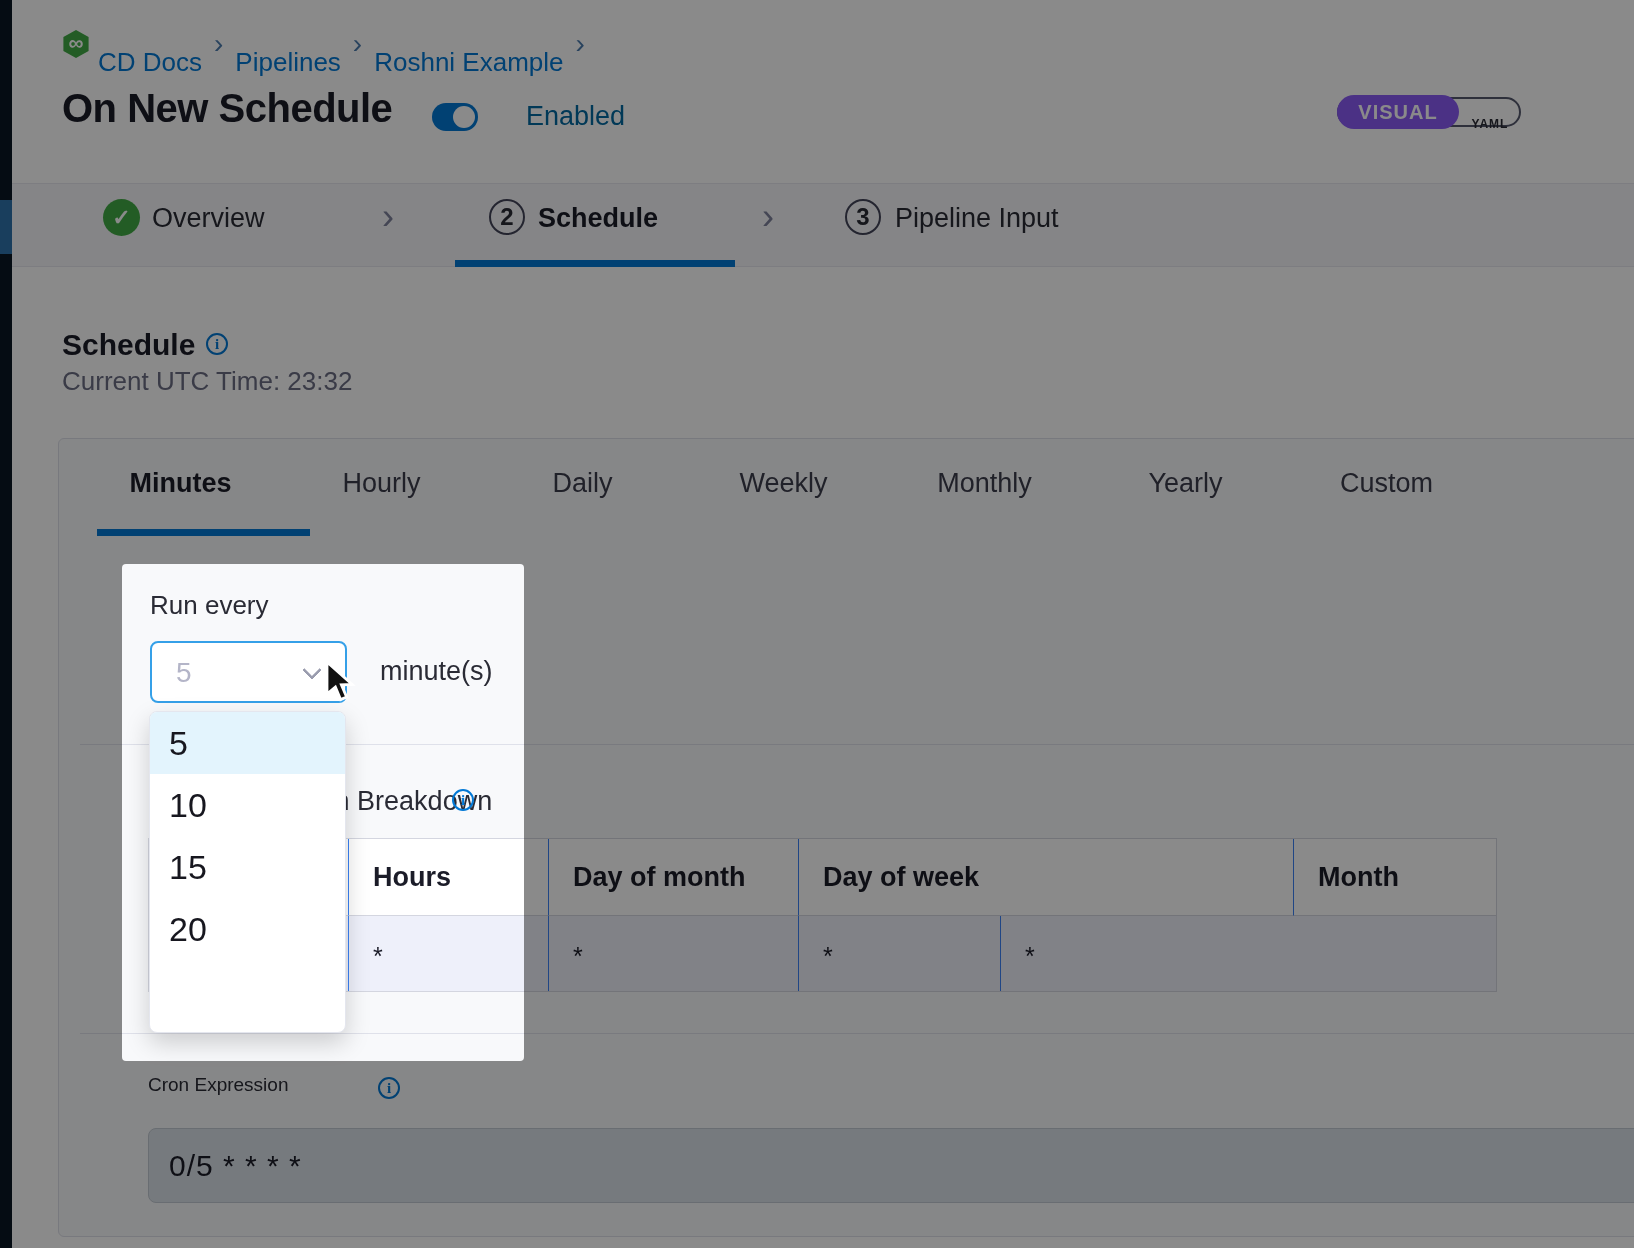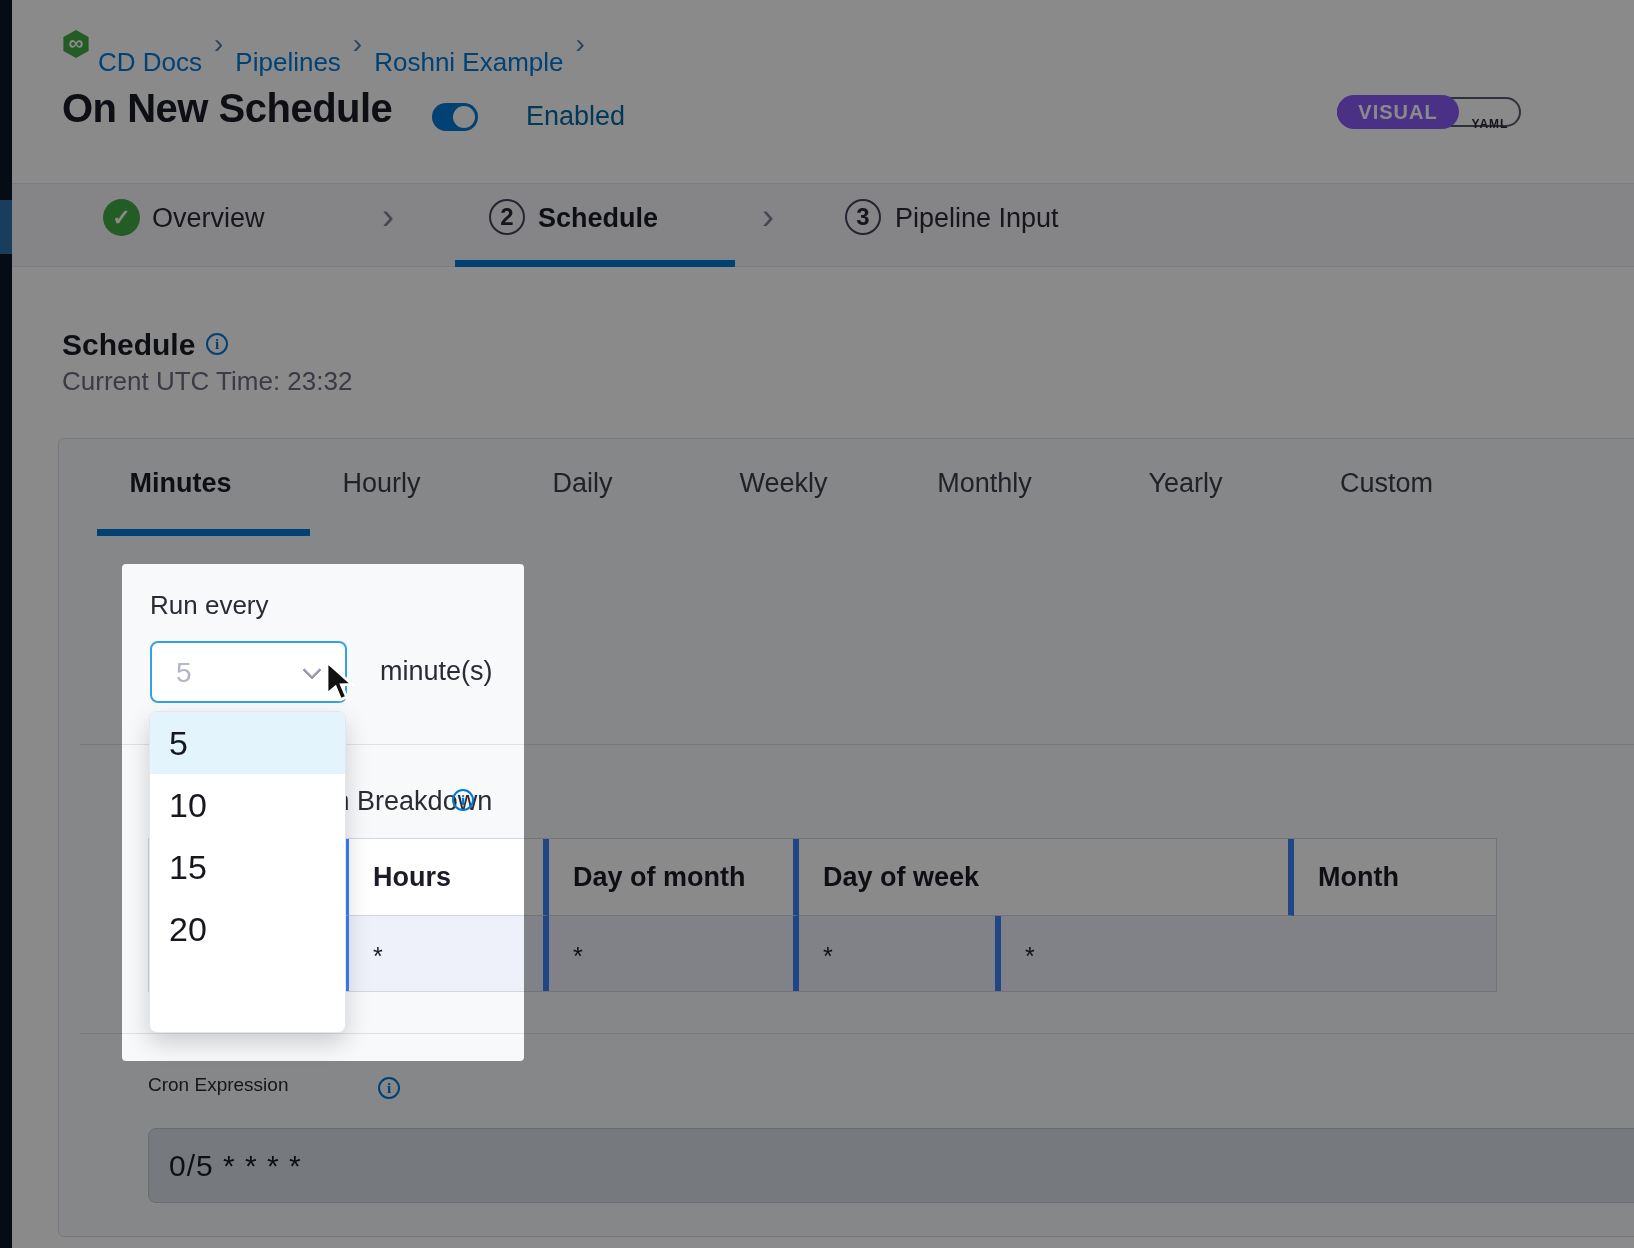--- a/index.html
+++ b/index.html
@@ -89,21 +89,21 @@
   .opt.selected { background:#e3f4fd; }
 
   
   .bd-line-top { position:absolute; left:80px; top:744px; width:1554px; height:1px; background:#dfe1ea; }
   .bd-line-bottom { position:absolute; left:80px; top:1033px; width:1554px; height:1px; background:#dfe1ea; }
   .bd-title { position:absolute; left:150px; top:786px; font-size:27px; color:#2a2b35; }
   .info-bd { position:absolute; left:452px; top:789px; }
 
   .bd-table { position:absolute; left:148px; top:838px; width:1349px; border:1px solid #d4d6e0; }
   .bd-row { display:flex; }
-  .bd-cell { border-right:6px solid #3b82f6; padding-left:24px; }
+  .bd-cell { border-right:1px solid #3b82f6; padding-left:24px; }
   .bd-cell:last-child { border-right:none; }
   .bd-cell.c0 { width:200px; } .bd-cell.c1 { width:200px; } .bd-cell.c2 { width:250px; }
   .bd-cell.c3 { width:202px; } .bd-cell.c4 { width:495px; }
   .bd-head .bd-cell { height:77px; line-height:77px; background:#ffffff; font-size:27px; font-weight:bold; color:#1b1c28;
     border-bottom:1px solid #d4d6e0; }
   .bd-data .bd-cell { height:75px; line-height:80px; background:#eef0fa; font-size:25px; color:#1b1c28; }
 
   
   .cron-label { position:absolute; left:148px; top:1074px; font-size:19px; color:#2a2b35; }
   .info-cron { position:absolute; left:378px; top:1077px; }

